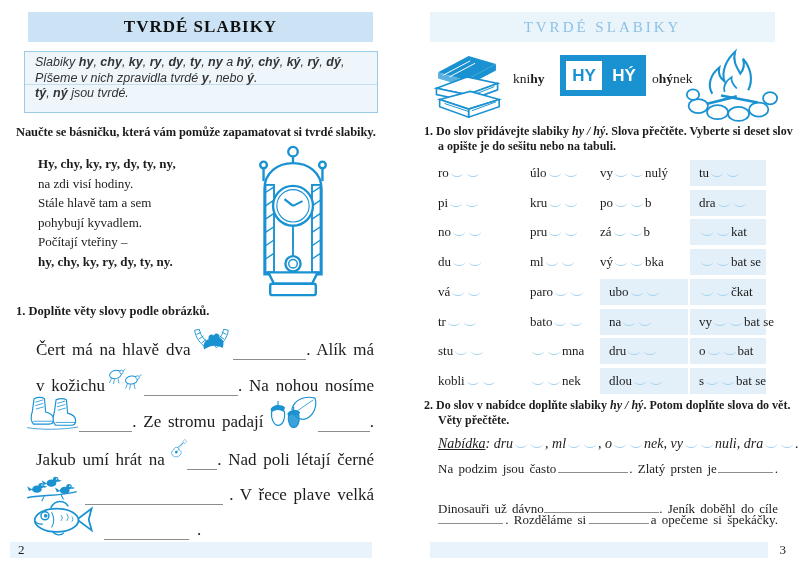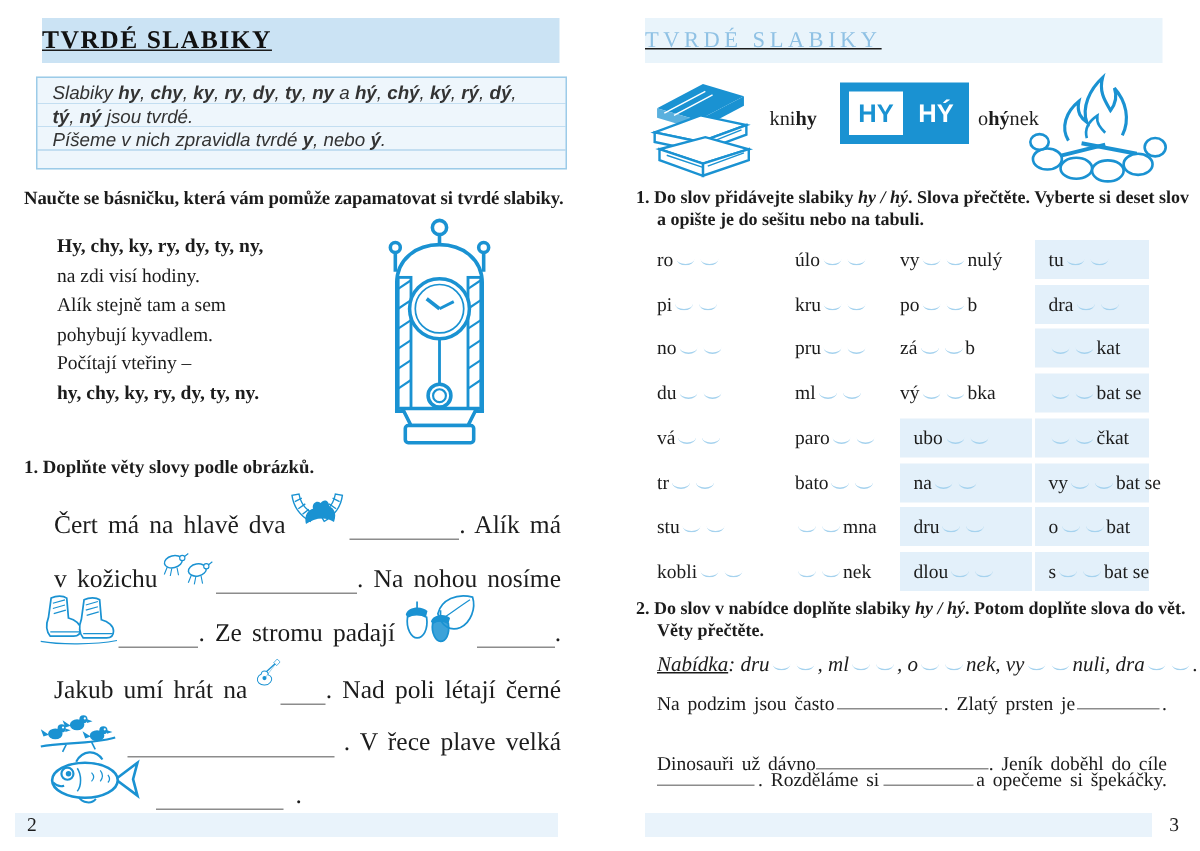--- a/index.html
+++ b/index.html
@@ -17,21 +17,21 @@
     --ink:#1c1c1c;
   }
   html,body{margin:0;padding:0;background:#fff;}
   #sheet{position:relative;width:800px;height:567px;background:#fff;overflow:hidden;
          font-family:"Liberation Serif",serif;color:var(--ink);}
   .page{position:absolute;top:8px;height:551px;}
   #pageL{left:10px;width:368px;}
   #pageR{left:420px;width:370px;}
 
   
-  .tbar{position:absolute;height:30px;display:flex;align-items:center;justify-content:flex-start;text-decoration:underline;}
+  .tbar{position:absolute;height:30px;display:flex;align-items:center;justify-content:center;}
   #tbarL{left:18px;top:4px;width:345px;background:var(--titleL-bg);}
   #tbarL .tt{font-weight:bold;font-size:17px;letter-spacing:1px;color:#111;}
   #tbarR{left:10px;top:4px;width:345px;background:var(--titleR-bg);}
   #tbarR .tt{font-size:15px;letter-spacing:3px;color:var(--titleR-tx);}
 
   
   #ruleBox{position:absolute;left:14px;top:43px;width:354px;height:62px;box-sizing:border-box;
     border:1.5px solid var(--rule-border);
     background:var(--rule-bg) repeating-linear-gradient(to bottom, transparent 0, transparent 14.5px, var(--rule-line) 14.5px, var(--rule-line) 15.5px);
     background-position:0 2px;
@@ -128,30 +128,30 @@
 
 <div id="sheet">
 
   <div class="page" id="pageL">
     <div class="tbar" id="tbarL">
       <span class="tt">TVRDÉ SLABIKY</span>
     </div>
 
     <div id="ruleBox">
       <div class="rl"><span class="t">Slabiky </span><span class="t b" style="font-weight: bold;">hy</span><span class="t">, </span><span class="t b" style="font-weight: bold;">chy</span><span class="t">, </span><span class="t b" style="font-weight: bold;">ky</span><span class="t">, </span><span class="t b" style="font-weight: bold;">ry</span><span class="t">, </span><span class="t b" style="font-weight: bold;">dy</span><span class="t">, </span><span class="t b" style="font-weight: bold;">ty</span><span class="t">, </span><span class="t b" style="font-weight: bold;">ny</span><span class="t"> a </span><span class="t b" style="font-weight: bold;">hý</span><span class="t">, </span><span class="t b" style="font-weight: bold;">chý</span><span class="t">, </span><span class="t b" style="font-weight: bold;">ký</span><span class="t">, </span><span class="t b" style="font-weight: bold;">rý</span><span class="t">, </span><span class="t b" style="font-weight: bold;">dý</span><span class="t">,</span></div>
+      <div class="rl"><span class="t">Píšeme v nich zpravidla tvrdé </span><span class="t b" style="font-weight: bold;">y</span><span class="t">, nebo </span><span class="t b" style="font-weight: bold;">ý</span><span class="t">.</span></div>
       <div class="rl"><span class="t b" style="font-weight: bold;">tý</span><span class="t">, </span><span class="t b" style="font-weight: bold;">ný</span><span class="t"> jsou tvrdé.</span></div>
-      <div class="rl"><span class="t">Píšeme v nich zpravidla tvrdé </span><span class="t b" style="font-weight: bold;">y</span><span class="t">, nebo </span><span class="t b" style="font-weight: bold;">ý</span><span class="t">.</span></div>
     </div>
 
     <div id="intro">Naučte se básničku, která vám pomůže zapamatovat si tvrdé slabiky.</div>
 
     <div id="poem">
         <div class="pm b">Hy, chy, ky, ry, dy, ty, ny,</div>
         <div class="pm">na zdi visí hodiny.</div>
-        <div class="pm">Alík stejně tam a sem</div>
+        <div class="pm">Stále hlavě tam a sem</div>
         <div class="pm">pohybují kyvadlem.</div>
         <div class="pm">Počítají vteřiny –</div>
         <div class="pm b">hy, chy, ky, ry, dy, ty, ny.</div>
       </div>
 
     <span id="clockIcon" class="icon"><svg viewBox="0 0 80 165" fill="none" stroke="#1a92d2" stroke-width="2.5">
    <circle cx="40" cy="9" r="5" fill="#fff"></circle>
           <line x1="40" y1="14" x2="40" y2="22"></line>
    <circle cx="9" cy="23" r="3.5" fill="#fff"></circle>
           <line x1="9" y1="27" x2="9" y2="40"></line>

